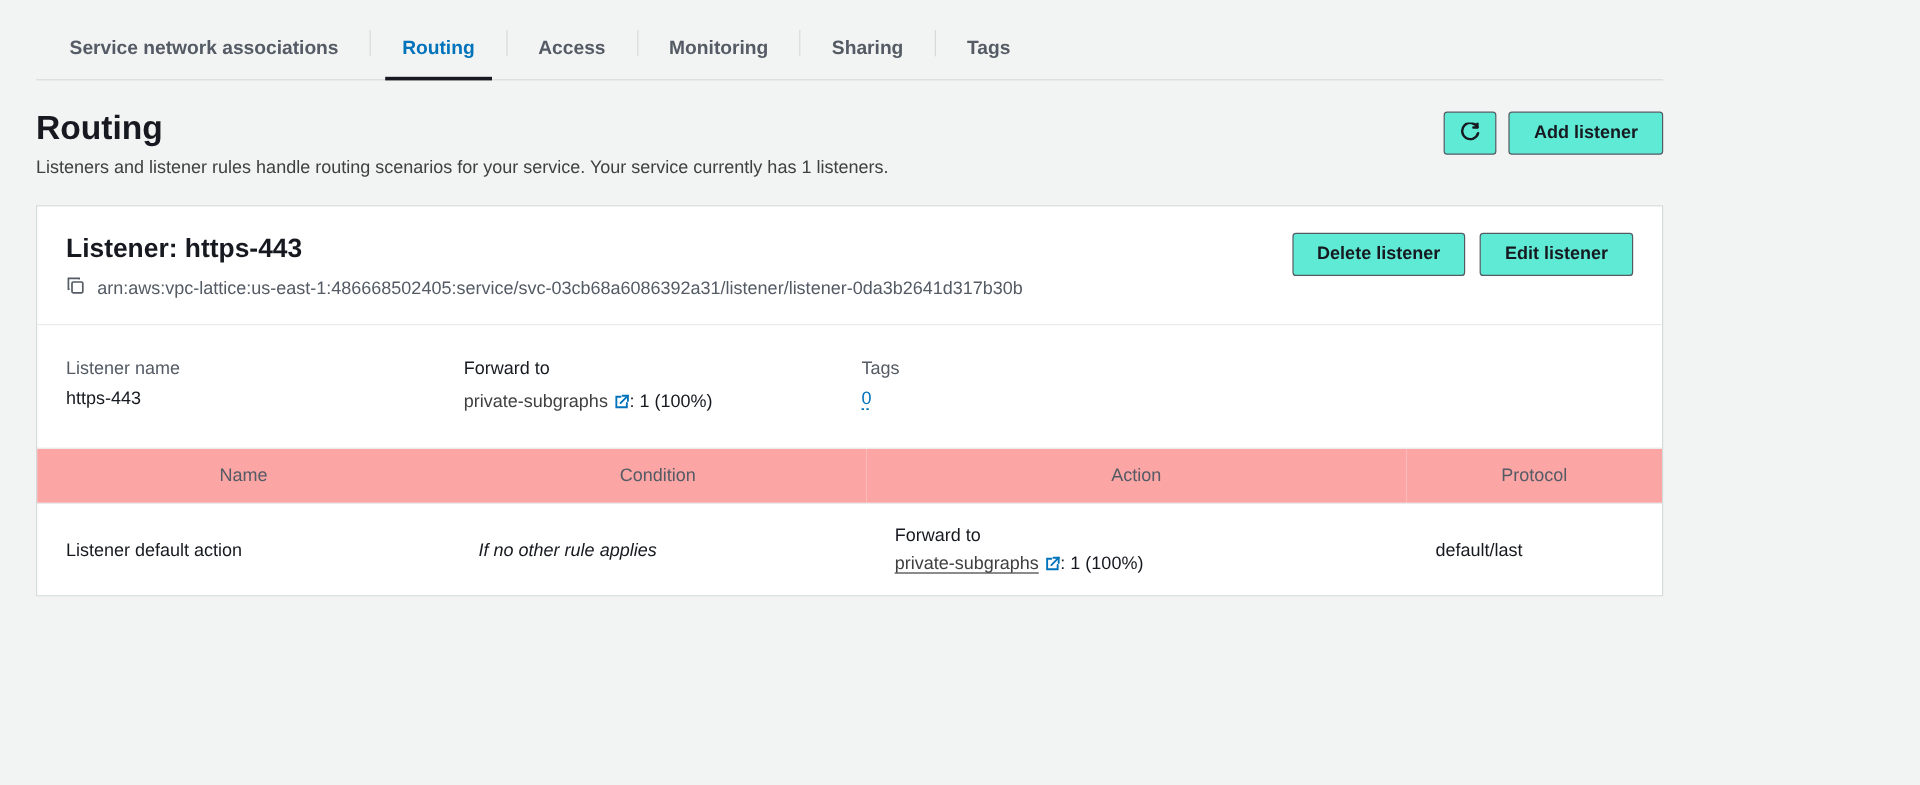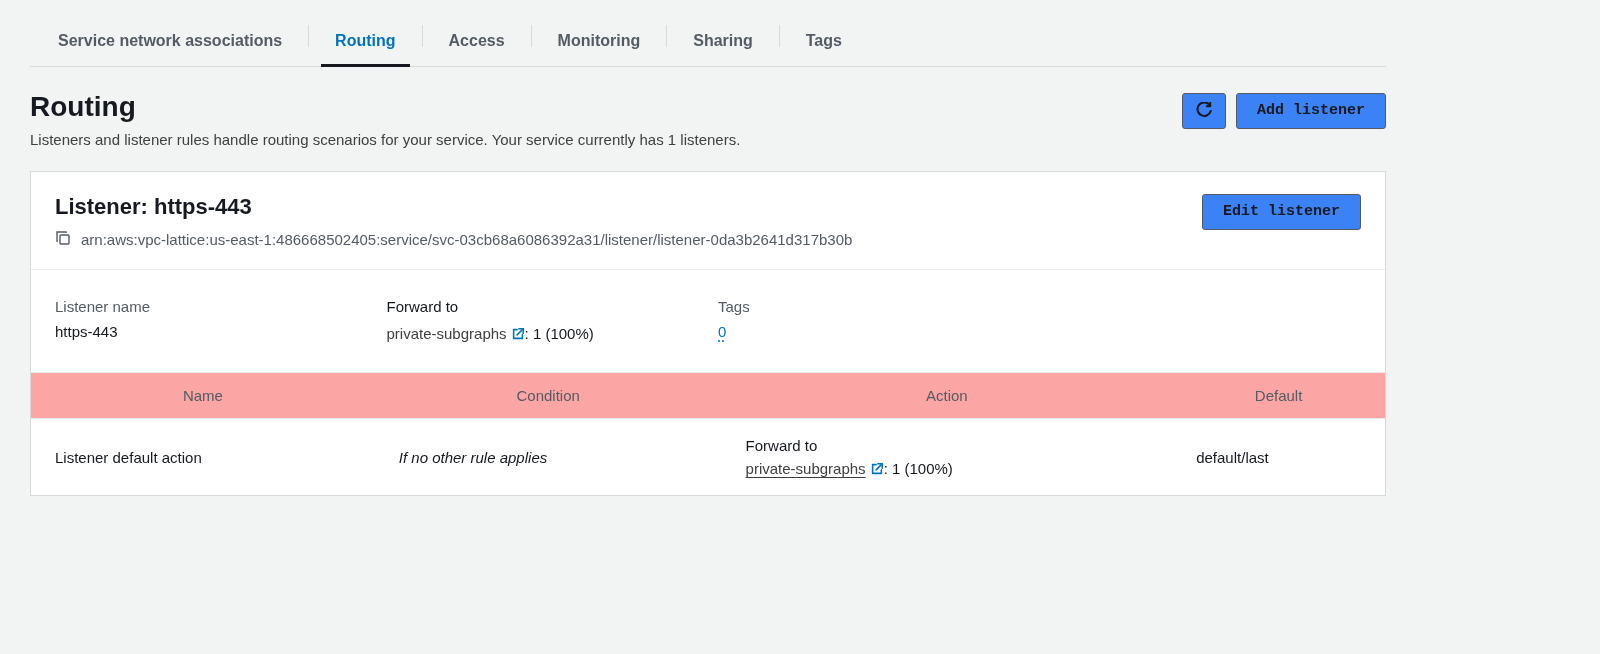--- a/index.html
+++ b/index.html
@@ -68,32 +68,31 @@
     color: #404040;
   }
   .section-actions {
     display: flex;
     gap: 10px;
     align-items: flex-start;
     margin-top: 2px;
   }
   .btn {
     border: 1px solid #545b64;
-    background: #3b82f6;
+    background: #5eead4;
     color: #16191f;
     font-weight: 700;
     font-size: 15px;
     padding: 8px 20px;
     border-radius: 3px;
     cursor: pointer;
     display: inline-flex;
     align-items: center;
     justify-content: center;
     line-height: 1.2;
-    font-family: Liberation Mono, monospace;
   }
   .btn.icon-only {
     padding: 8px 12px;
   }
   .btn svg { display: block; }
 
   
   .card {
     background: #ffffff;
     border: 1px solid #d5dbdb;
@@ -235,20 +234,21 @@
           <span class="copy-icon">
             <svg width="16" height="16" viewBox="0 0 16 16" fill="none" stroke="#545b64" stroke-width="1.4">
               <rect x="5" y="5" width="9" height="9" rx="1"></rect>
               <path d="M3 11 H2 V2 H11 V3"></path>
             </svg>
           </span>
           <span>arn:aws:vpc-lattice:us-east-1:486668502405:service/svc-03cb68a6086392a31/listener/listener-0da3b2641d317b30b</span>
         </div>
       </div>
       <div class="card-actions">
+        <button class="btn">Delete listener</button>
         <button class="btn">Edit listener</button>
       </div>
     </div>
 
     <div class="details">
       <div>
         <div class="d-label">Listener name</div>
         <div class="d-val">https-443</div>
       </div>
       <div>
@@ -271,21 +271,21 @@
         <span class="tags-val">0</span>
       </div>
     </div>
 
     <table class="rules-table">
       <thead>
         <tr>
           <th>Name</th>
           <th>Condition</th>
           <th>Action</th>
-          <th>Default</th>
+          <th>Protocol</th>
         </tr>
       </thead>
       <tbody>
         <tr>
           <td>Listener default action</td>
           <td class="cond-italic">If no other rule applies</td>
           <td class="action-cell">
             <div class="fwd-to">Forward to</div>
             <div>
               <a href="#" class="fwd-link underline">

